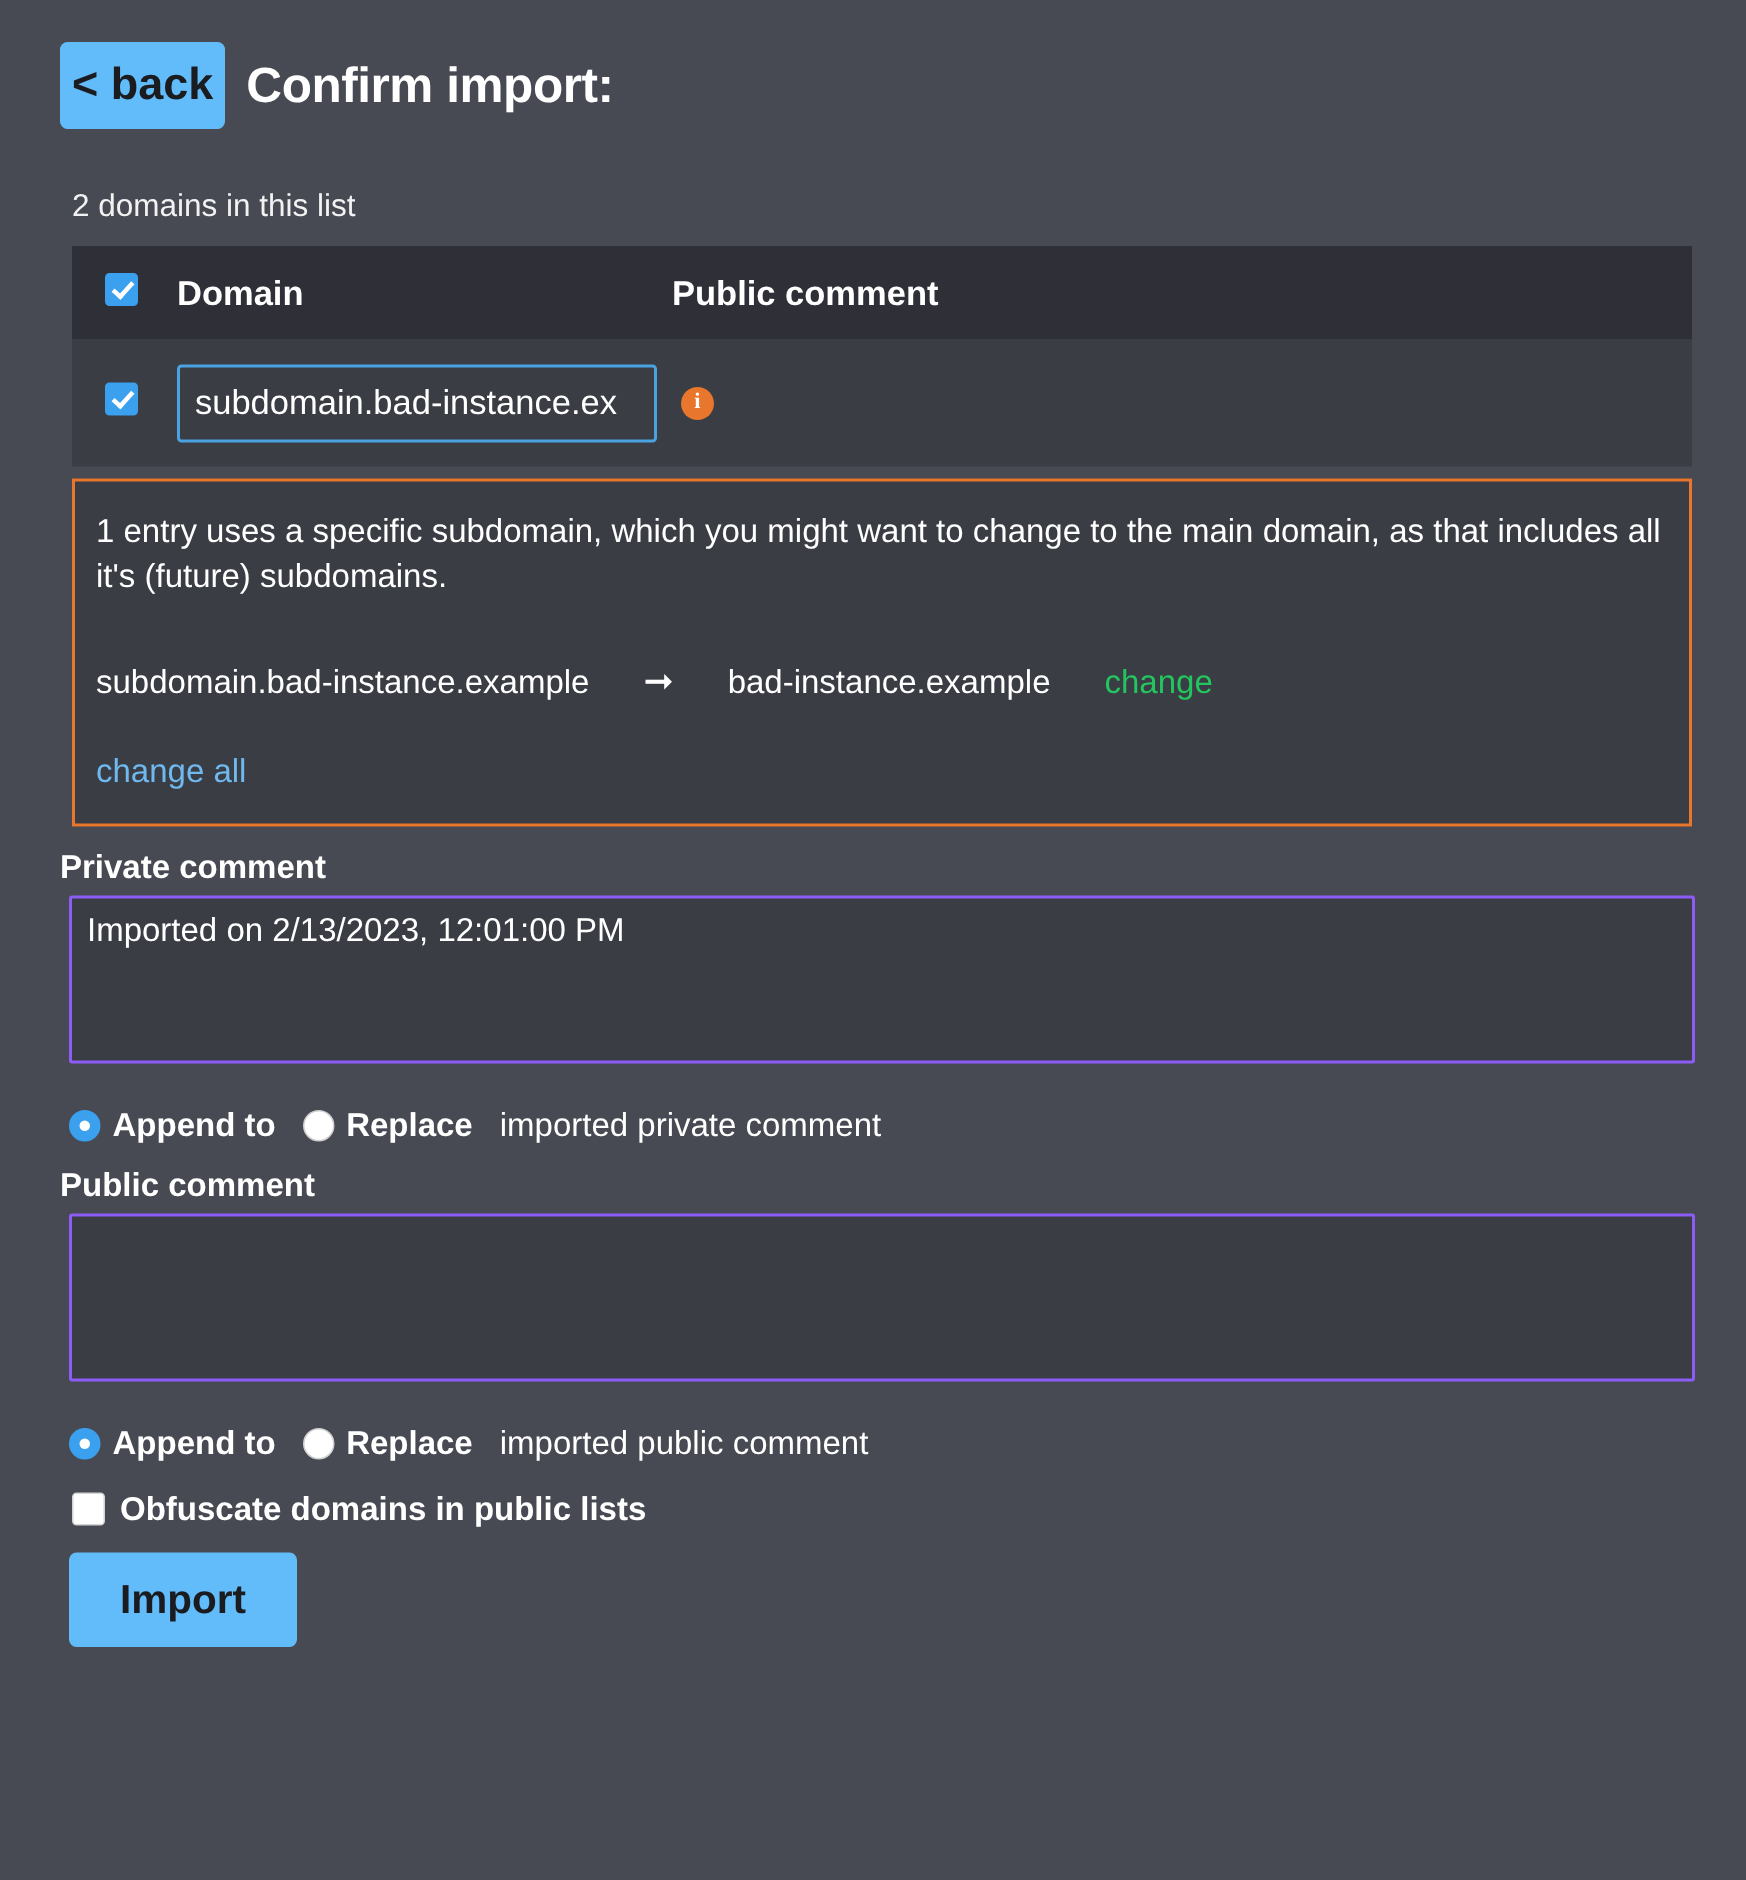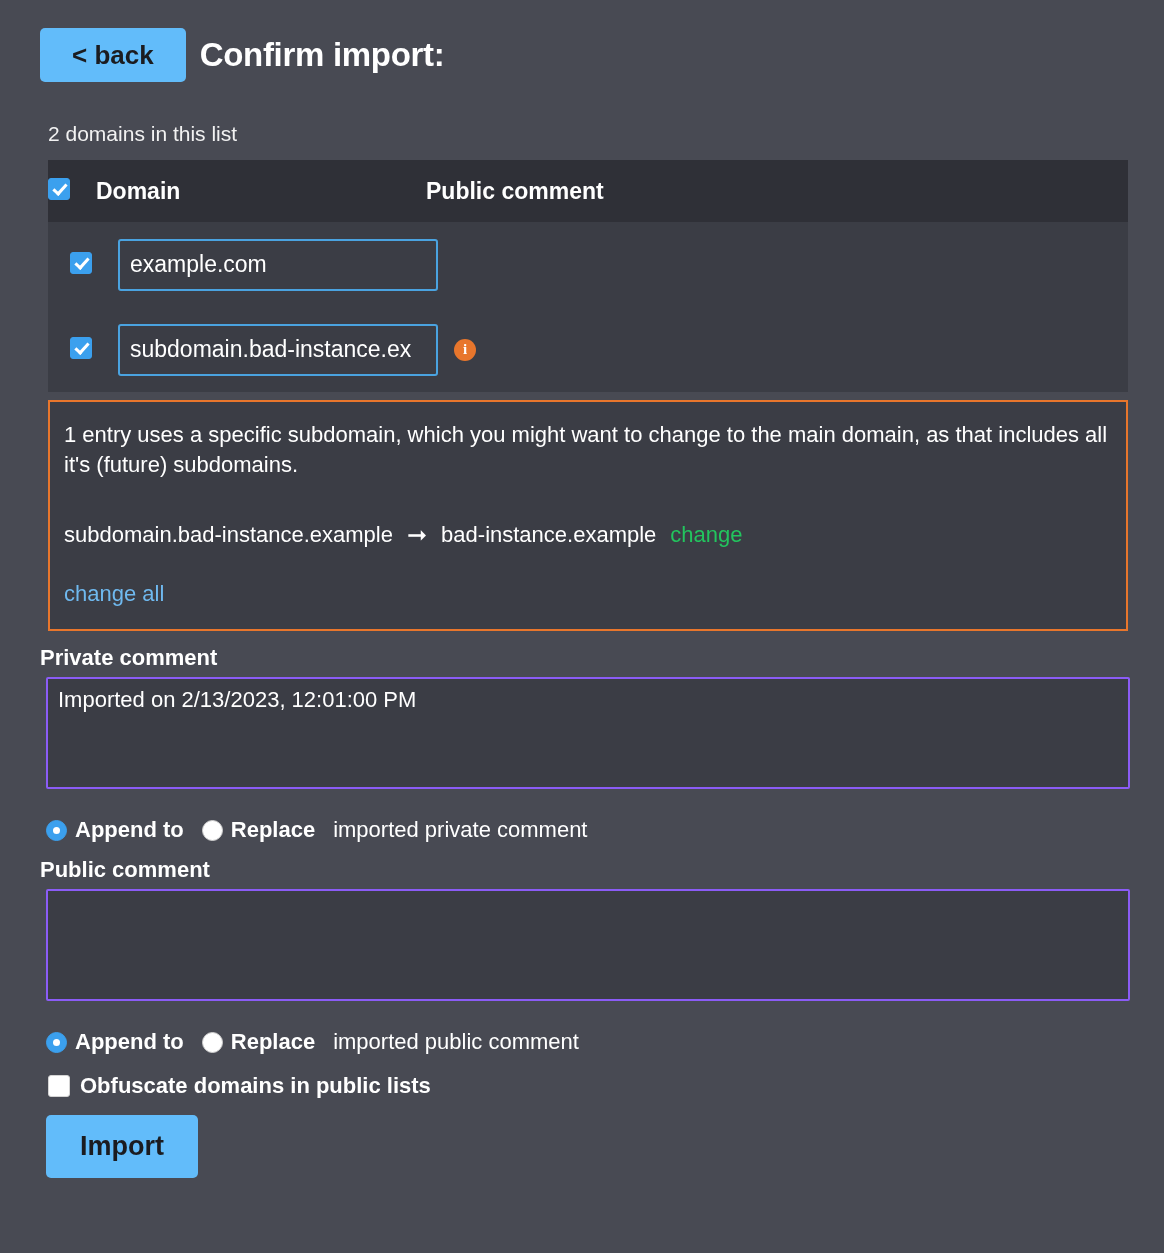--- a/index.html
+++ b/index.html
@@ -25,24 +25,24 @@
     display: flex;
     align-items: center;
     gap: 14px;
     padding: 28px 0 0 40px;
   }
   .back-button {
     background: #62bcfa;
     color: #1b1c20;
     border: none;
     border-radius: 5px;
-    font-size: 26px;
-    font-weight: bold;
-    font-family: "Liberation Sans", sans-serif;
-    padding: 14px 32px;
+    font-size: 30px;
+    font-weight: bold;
+    font-family: "Liberation Sans", sans-serif;
+    padding: 14px 8px;
     line-height: 1;
     cursor: pointer;
   }
   .page-title {
     font-size: 33px;
     font-weight: bold;
     letter-spacing: -0.3px;
   }
 
   
@@ -57,20 +57,21 @@
     margin: 14px 0 0 48px;
     width: 1080px;
     background: #3b3d45;
     box-sizing: border-box;
   }
   .table-head {
     display: flex;
     align-items: center;
     background: #2f3037;
     height: 62px;
+    padding-left: 22px;
   }
   .table-head .col-check { width: 48px; }
   .table-head .col-domain {
     width: 330px;
     font-size: 23px;
     font-weight: bold;
   }
   .table-head .col-comment {
     font-size: 23px;
     font-weight: bold;
@@ -155,21 +156,21 @@
   .warn-text {
     font-size: 22px;
     line-height: 1.35;
     color: #ffffff;
   }
   .warn-map {
     margin-top: 42px;
     display: flex;
     align-items: center;
     font-size: 22px;
-    gap: 14px;
+    gap: 36px;
   }
   .arrow { font-size: 24px; }
   .link {
     color: #22c55e;
     cursor: pointer;
   }
   .change-all {
     margin-top: 32px;
     font-size: 22px;
     color: #6fb9ef;
@@ -274,26 +275,20 @@
 
   <div class="table">
     <div class="table-head">
       <div class="col-check">
         <input type="checkbox" class="cb" checked="" style="">
       </div>
       <div class="col-domain">Domain</div>
       <div class="col-comment">Public comment</div>
     </div>
 
-    <div class="table-row">
-      <div class="col-check">
-        <input type="checkbox" class="cb" checked="" style="">
-      </div>
-      <input class="domain-input" type="text" value="example.com" style="">
-    </div>
 
     <div class="table-row">
       <div class="col-check">
         <input type="checkbox" class="cb" checked="" style="">
       </div>
       <input class="domain-input" type="text" value="subdomain.bad-instance.ex" style="">
       <span class="info-icon">i</span>
     </div>
   </div>
 

